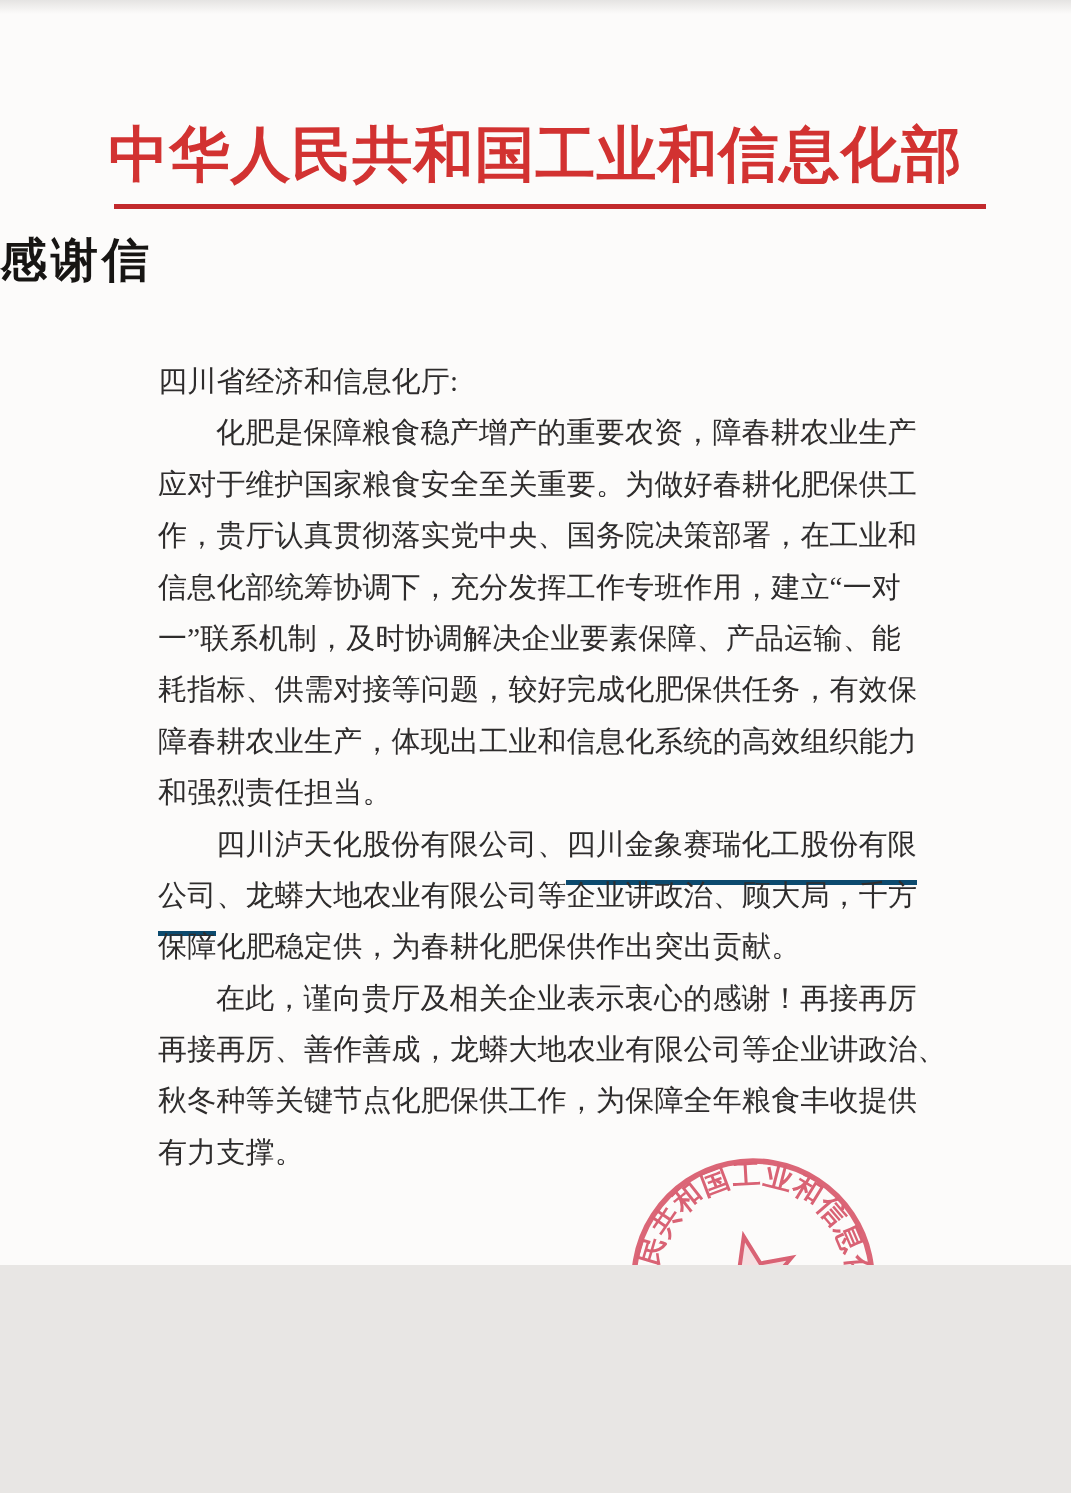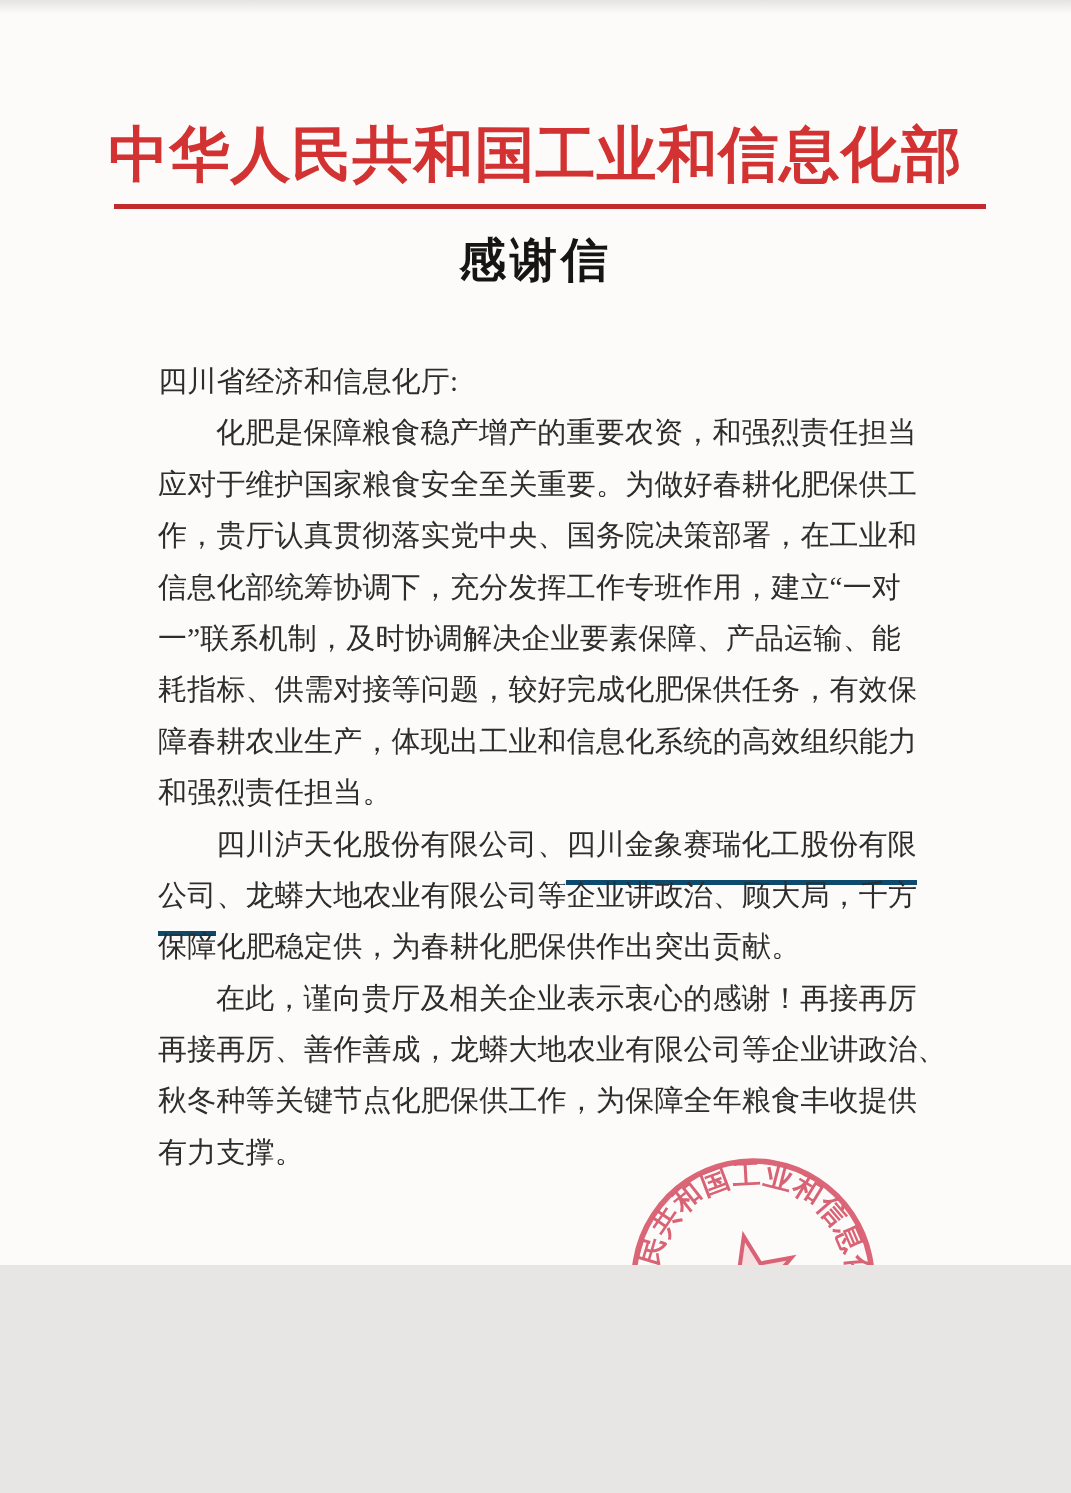--- a/index.html
+++ b/index.html
@@ -23,21 +23,20 @@
     letter-spacing:1px;
     color:#d23231;
     white-space:nowrap;
   }
   .red-rule{
     position:absolute;top:204px;left:114px;width:872px;height:5px;
     background:#c22a2c;
   }
   .doc-title{
     position:absolute;top:234px;left:0;width:100%;
-    text-align:center;
     font-size:47px;line-height:52px;font-weight:bold;
     letter-spacing:4px;
     color:#171513;
   }
   .body-text{
     position:absolute;top:356px;left:158px;width:764px;
     font-size:29px;
     color:#2e2c2c;
   }
   .line{
@@ -76,21 +75,21 @@
   <div class="letterhead">中华人民共和国工业和信息化部</div>
 
   <div class="red-rule"></div>
 
   <div class="doc-title">感谢信</div>
 
   <div class="body-text">
     <div class="line">四川省经济和信息化厅:</div>
     <div id="paragraphs">
         <div class="para">
-          <div class="line first"><span>化肥是保障粮食稳产增产的重要农资，和强烈责任担当</span></div>
+          <div class="line first"><span>化肥是保障粮食稳产增产的重要农资，障春耕农业生产</span></div>
           <div class="line"><span>应对于维护国家粮食安全至关重要。为做好春耕化肥保供工</span></div>
           <div class="line"><span>作，贵厅认真贯彻落实党中央、国务院决策部署，在工业和</span></div>
           <div class="line"><span>信息化部统筹协调下，充分发挥工作专班作用，建立“一对</span></div>
           <div class="line"><span>一”联系机制，及时协调解决企业要素保障、产品运输、能</span></div>
           <div class="line"><span>耗指标、供需对接等问题，较好完成化肥保供任务，有效保</span></div>
           <div class="line"><span>障春耕农业生产，体现出工业和信息化系统的高效组织能力</span></div>
           <div class="line"><span>和强烈责任担当。</span></div>
         </div>
         <div class="para">
           <div class="line first"><span>四川泸天化股份有限公司、</span><span class="red-underline">四川金象赛瑞化工股份有限</span></div>

